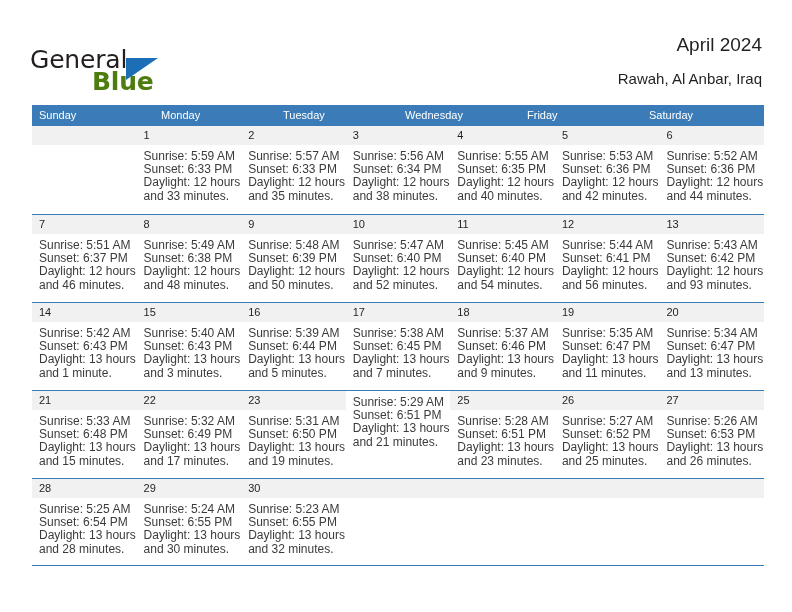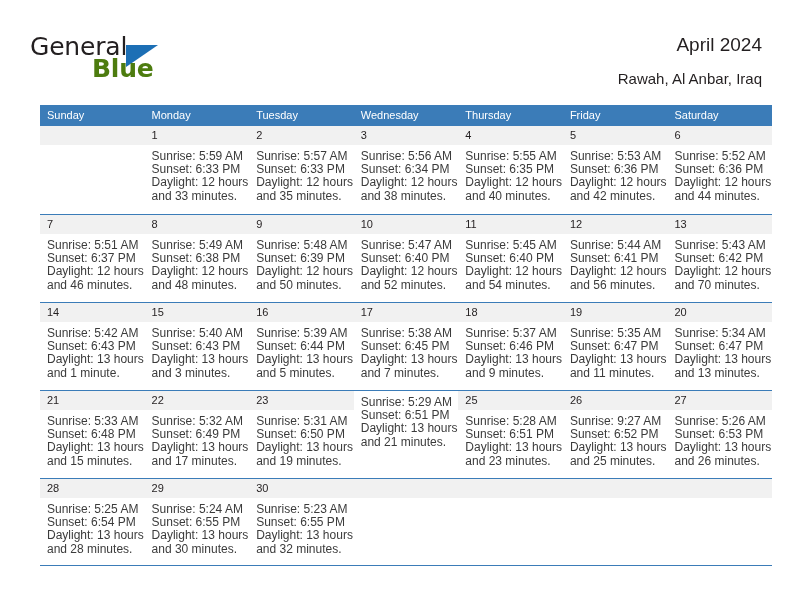--- a/index.html
+++ b/index.html
@@ -25,21 +25,21 @@
   .header {
     position: absolute;
     left: 30px;
     top: 28px;
     right: 30px;
     height: 68px;
   }
   .logo {
     position: absolute;
     left: 0;
-    top: 4px;
+    top: 17px;
     width: 200px;
     height: 56px;
   }
   .logo-general {
     position: absolute;
     left: 0;
     top: 0;
     font-size: 25px;
     letter-spacing: -0.2px;
     color: #231f20;
@@ -83,21 +83,21 @@
     margin-top: 8px;
     font-size: 15px;
     font-weight: 400;
     color: #231f20;
     line-height: 19px;
   }
 
   
   .calendar {
     position: absolute;
-    left: 40px;
+    left: 32px;
     top: 105px;
     width: 732px;
   }
   .dow-row {
     display: flex;
     background: #3b7cb8;
     height: 21px;
   }
   .dow-cell {
     flex: 1 1 0;
@@ -169,21 +169,20 @@
     </div>
 
   </div>
 
   <div class="calendar">
     <div class="dow-row" id="dow-row">
         <div class="dow-cell">Sunday</div>
         <div class="dow-cell">Monday</div>
         <div class="dow-cell">Tuesday</div>
         <div class="dow-cell">Wednesday</div>
-        <div class="dow-cell">Thursday</div>
         <div class="dow-cell">Friday</div>
         <div class="dow-cell">Saturday</div>
       </div>
     <div id="weeks-container">
         <div class="week-row first">
           <div class="day-cell empty">
             <div class="day-num"></div>
           </div>
           <div class="day-cell">
             <div class="day-num">1</div>
@@ -294,21 +293,21 @@
               <div>Daylight: 12 hours</div>
               <div>and 56 minutes.</div>
             </div>
           </div>
           <div class="day-cell">
             <div class="day-num">13</div>
             <div class="day-info">
               <div>Sunrise: 5:43 AM</div>
               <div>Sunset: 6:42 PM</div>
               <div>Daylight: 12 hours</div>
-              <div>and 70 minutes.</div>
+              <div>and 93 minutes.</div>
             </div>
           </div>
         </div>
         <div class="week-row">
           <div class="day-cell">
             <div class="day-num">14</div>
             <div class="day-info">
               <div>Sunrise: 5:42 AM</div>
               <div>Sunset: 6:43 PM</div>
               <div>Daylight: 13 hours</div>
@@ -411,21 +410,21 @@
             <div class="day-info">
               <div>Sunrise: 5:28 AM</div>
               <div>Sunset: 6:51 PM</div>
               <div>Daylight: 13 hours</div>
               <div>and 23 minutes.</div>
             </div>
           </div>
           <div class="day-cell">
             <div class="day-num">26</div>
             <div class="day-info">
-              <div>Sunrise: 9:27 AM</div>
+              <div>Sunrise: 5:27 AM</div>
               <div>Sunset: 6:52 PM</div>
               <div>Daylight: 13 hours</div>
               <div>and 25 minutes.</div>
             </div>
           </div>
           <div class="day-cell">
             <div class="day-num">27</div>
             <div class="day-info">
               <div>Sunrise: 5:26 AM</div>
               <div>Sunset: 6:53 PM</div>

